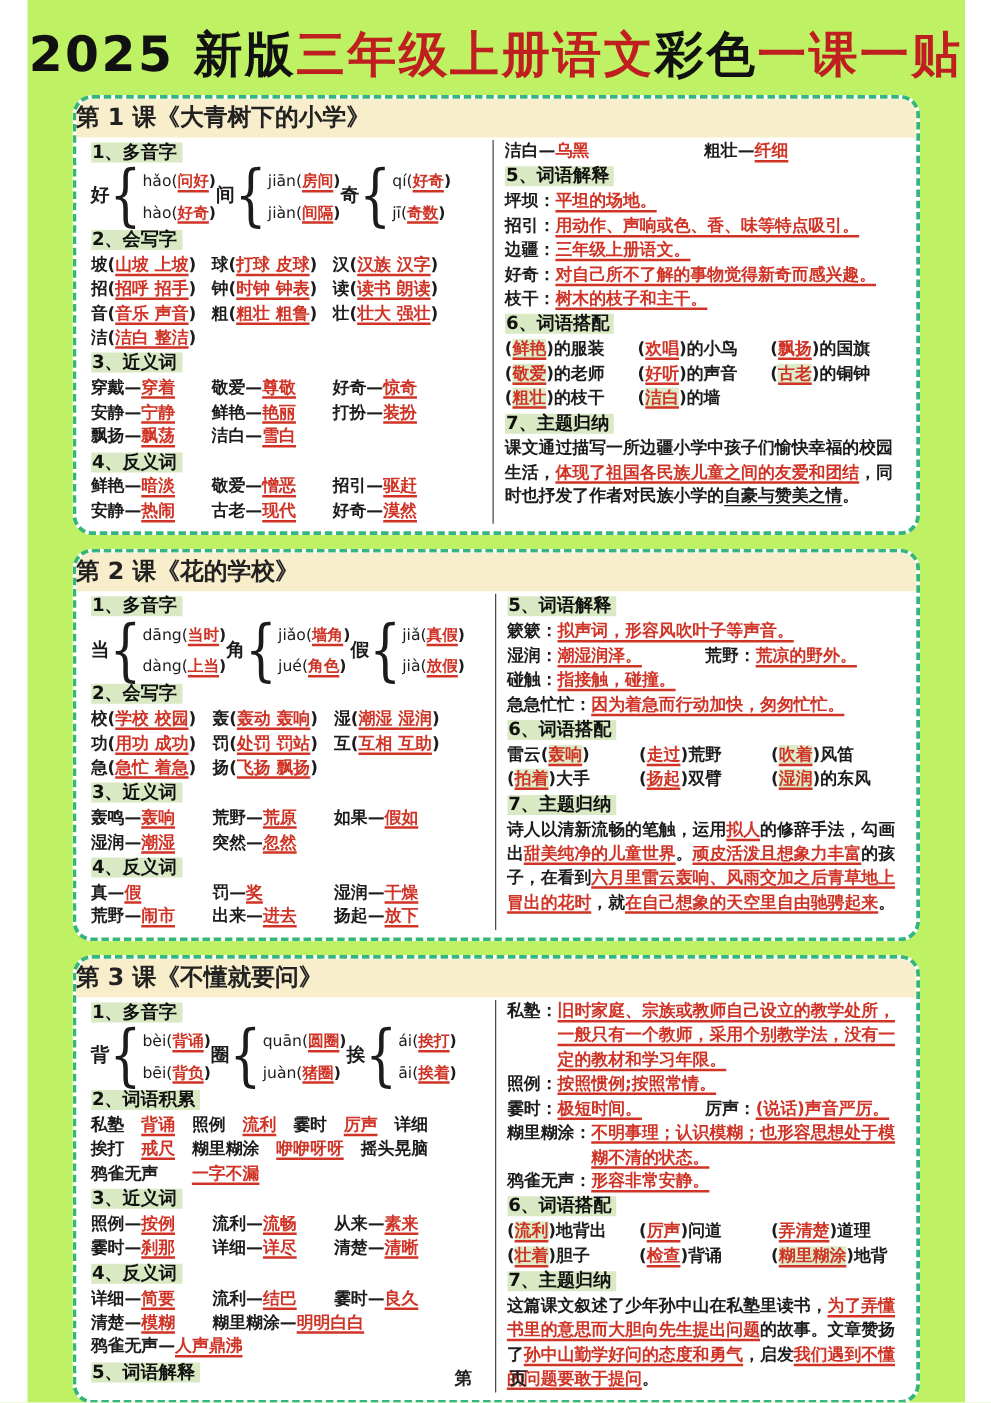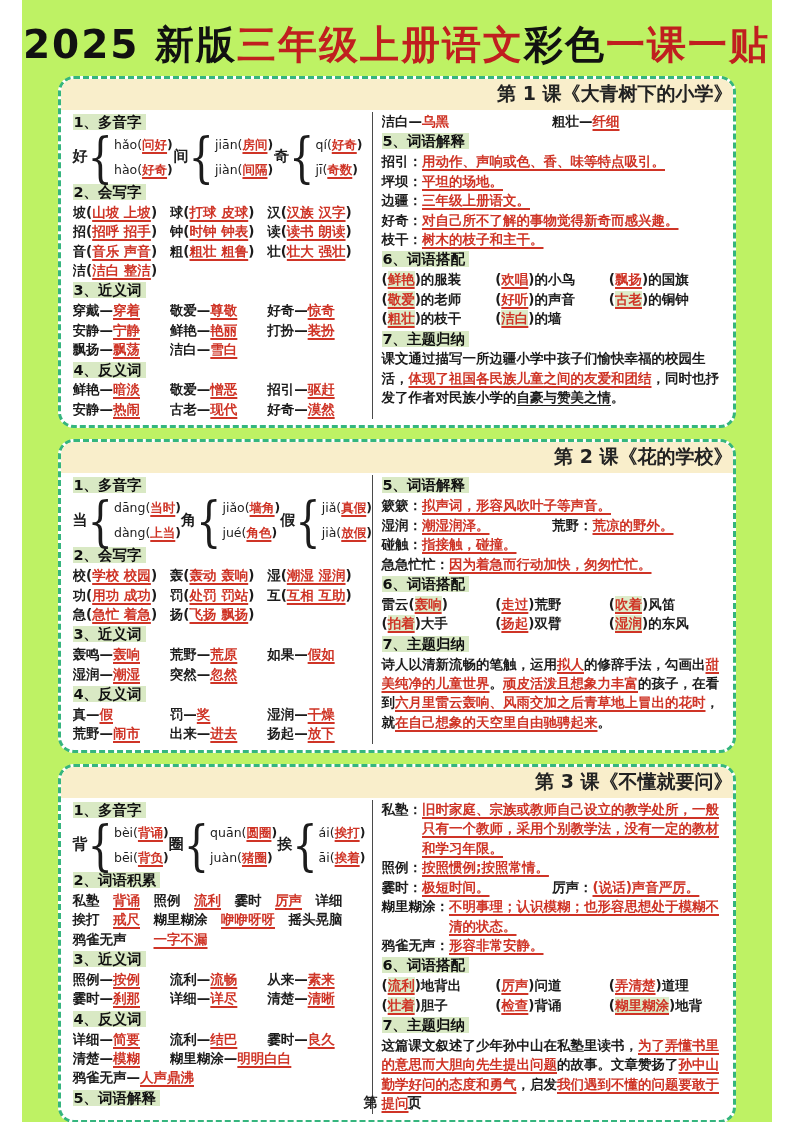--- a/index.html
+++ b/index.html
@@ -5,22 +5,22 @@
   html,body{margin:0;padding:0;background:#ffffff;}
   #page{width:750px;height:1122px;margin:0 auto;background:#bef264;position:relative;overflow:hidden;
         font-family:"DejaVu Sans","Liberation Sans",sans-serif;}
   
   #title{padding-top:24px;text-align:center;font-size:39px;font-weight:800;letter-spacing:2px;line-height:1.1;}
   #title .t-black{color:#111;}
   #title .t-red{color:#c01f1f;}
   
   #sections{padding:9px 36px 0 36px;}
   .sec-box{border:3px dashed #35b57e;border-radius:16px;margin-bottom:11px;overflow:hidden;background:#fff;}
-  .sec-header{background:#f9eecb;text-align:right;font-size:19px;font-weight:800;padding:2px 0 3px;color:#222;}
-  .sec-body{display:flex;padding:2px 10px 6px 12px;font-size:13.5px;font-weight:700;line-height:1.44;color:#1c1c1c;}
+  .sec-header{background:#f9eecb;text-align:left;font-size:19px;font-weight:800;padding:2px 0 3px;color:#222;}
+  .sec-body{display:flex;padding:2px 10px 6px 12px;font-size:13.5px;font-weight:700;line-height:1.44;color:#1c1c1c;gap:24px;}
   .col-left{width:46%;padding-right:7px;box-sizing:border-box;}
   .col-right{width:54%;padding-left:9px;border-left:1.5px solid #4a4a4a;box-sizing:border-box;}
   .line{min-height:17px;}
   .h-label{background:#d9e9c4;padding:0 4px 0 1px;font-size:14.5px;color:#111;}
   .cols{display:flex;}
   .cell{flex:1;white-space:nowrap;overflow:hidden;}
   .sr{color:#cf3426;text-decoration:underline;text-decoration-thickness:1.5px;text-underline-offset:3px;}
   .srn{color:#cf3426;}
   .srg{color:#cf3426;background:#ddecca;text-decoration:underline;text-decoration-thickness:1.5px;text-underline-offset:3px;}
   .sku{color:#1c1c1c;text-decoration:underline;text-decoration-thickness:1.3px;text-underline-offset:3px;margin-top:16px;}
@@ -124,26 +124,26 @@
               <div class="cell"><span>好奇—</span><span class="sr">漠然</span></div>
             </div>
           </div>
           <div class="col-right">
             <div class="cols line">
               <div class="cell"><span>洁白—</span><span class="srn">乌黑</span></div>
               <div class="cell"><span>粗壮—</span><span class="sr">纤细</span></div>
             </div>
             <div class="line"><span class="h-label">5、词语解释</span></div>
             <div class="def line">
+              <span class="def-term">坪坝：</span>
+              <span class="def-body"><span class="sr">平坦的场地。</span></span>
+            </div>
+            <div class="def line">
               <span class="def-term">招引：</span>
               <span class="def-body"><span class="sr">用动作、声响或色、香、味等特点吸引。</span></span>
-            </div>
-            <div class="def line">
-              <span class="def-term">坪坝：</span>
-              <span class="def-body"><span class="sr">平坦的场地。</span></span>
             </div>
             <div class="def line">
               <span class="def-term">边疆：</span>
               <span class="def-body"><span class="sr">三年级上册语文。</span></span>
             </div>
             <div class="def line">
               <span class="def-term">好奇：</span>
               <span class="def-body"><span class="sr">对自己所不了解的事物觉得新奇而感兴趣。</span></span>
             </div>
             <div class="def line">

